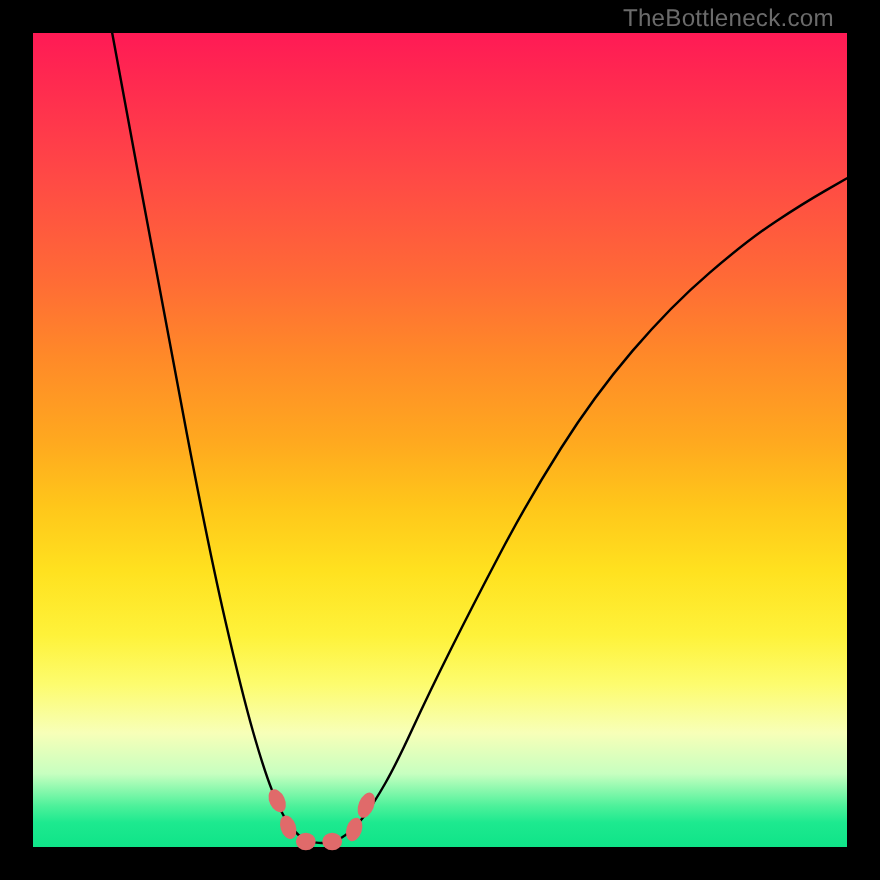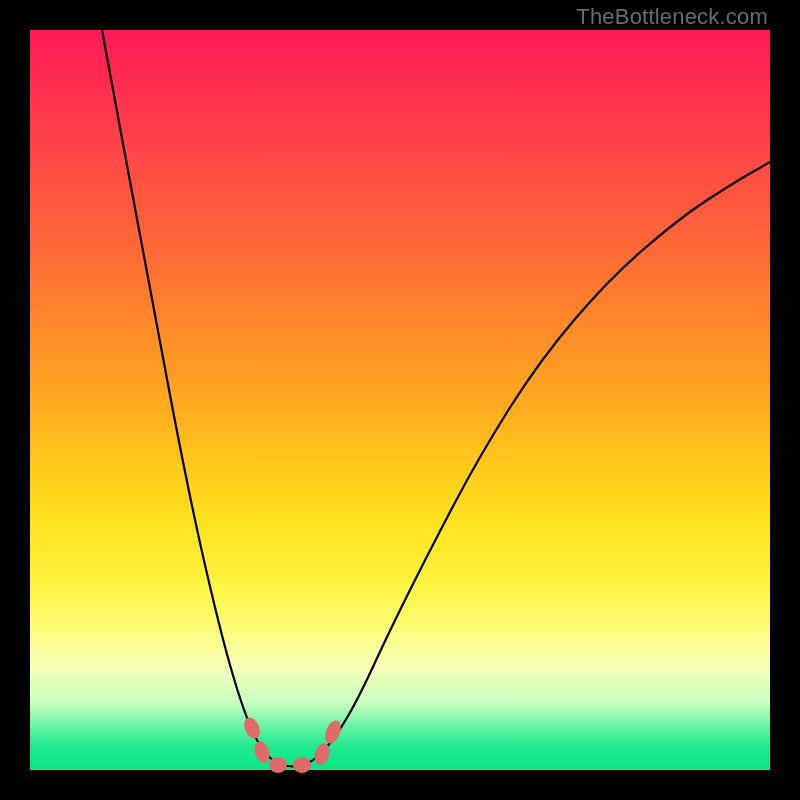--- a/index.html
+++ b/index.html
@@ -40,21 +40,21 @@
       #f7ffb8 86%,
       #c7ffc0 91%,
       #4cf19a 95%,
       #1de98f 97%,
       #0fe488 100%
     );
   }
   .watermark {
     position: absolute;
     top: 4px;
-    right: 32px;
+    right: 42px;
     color: #6b6b6b;
     font-size: 22px;
     font-weight: 500;
     letter-spacing: 0.2px;
     user-select: none;
   }
   svg.curve {
     position: absolute;
     left: 0;
     top: 0;

